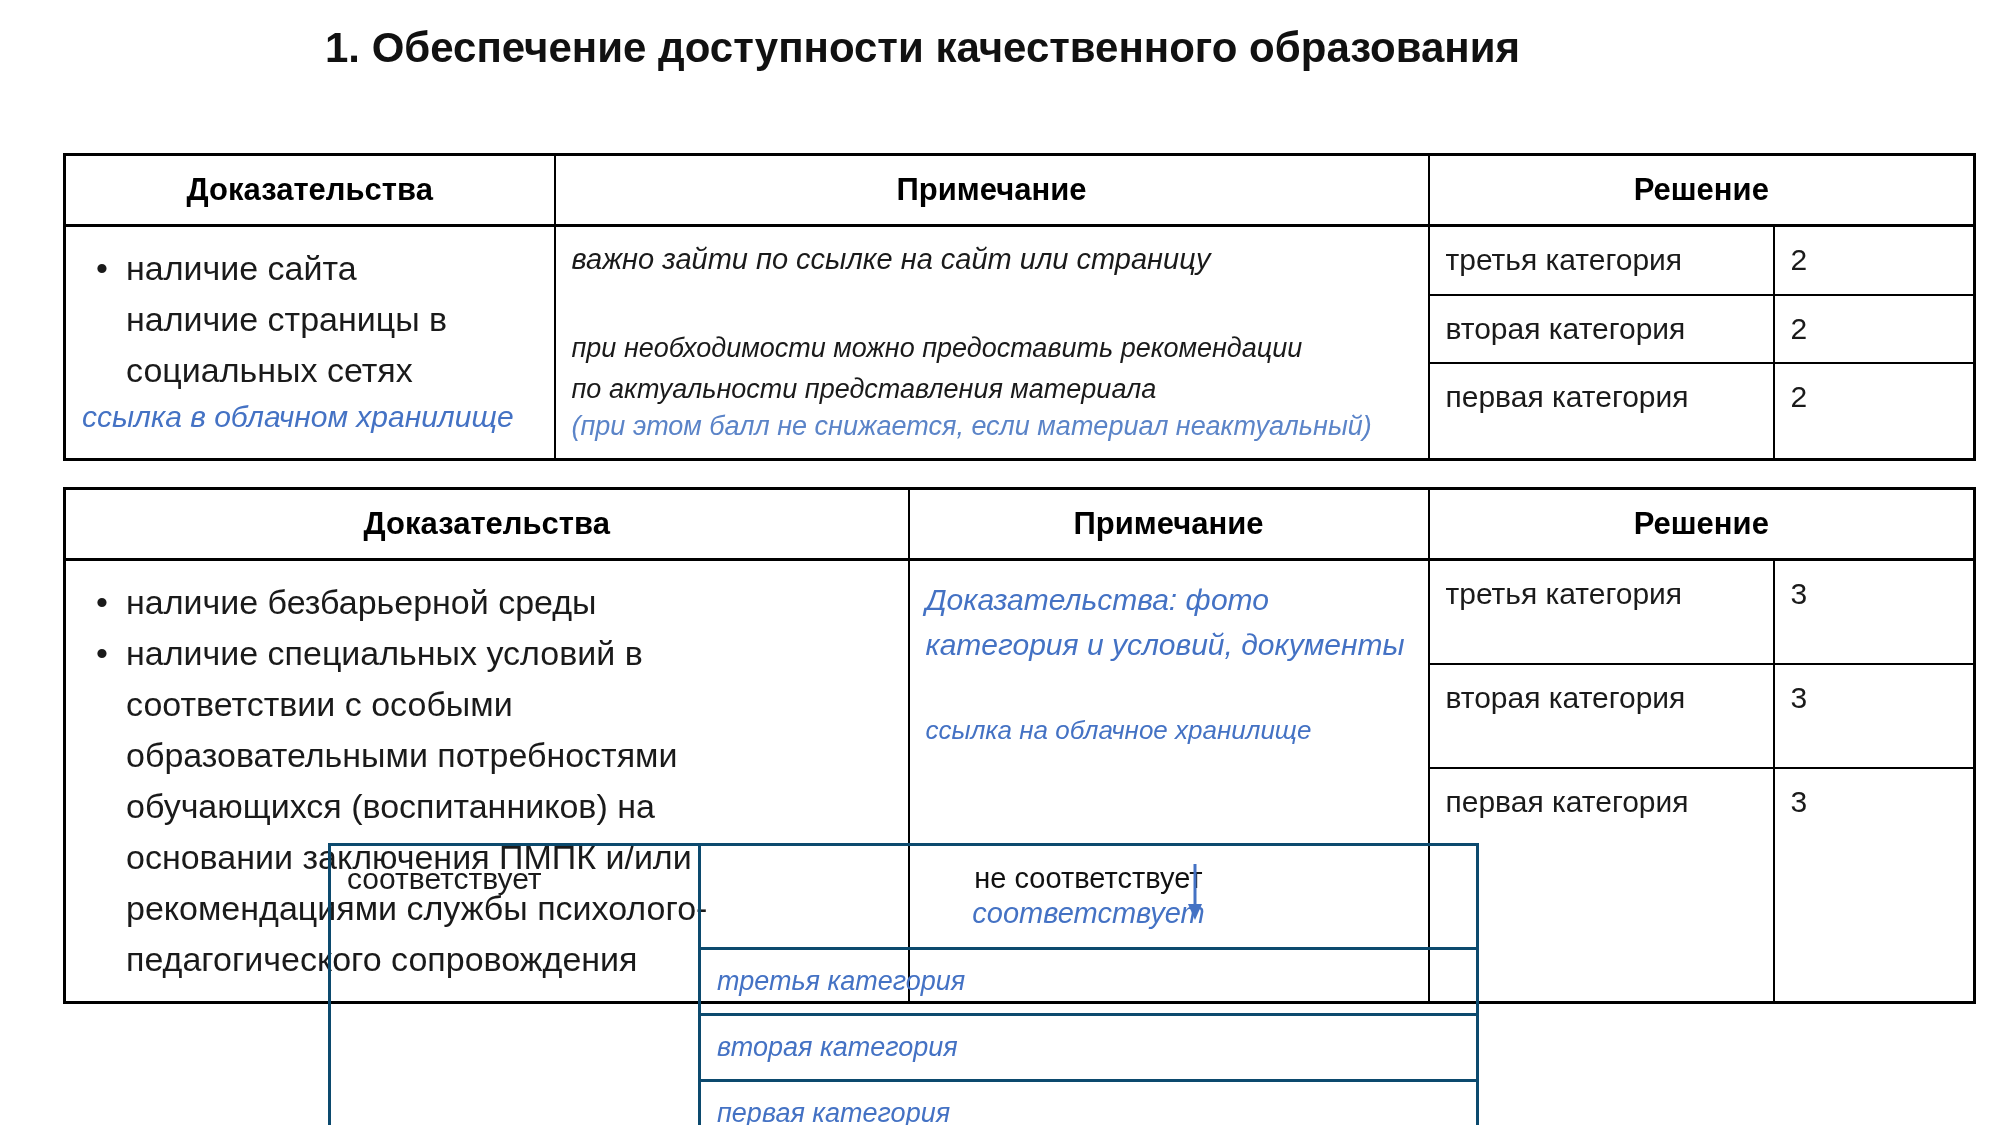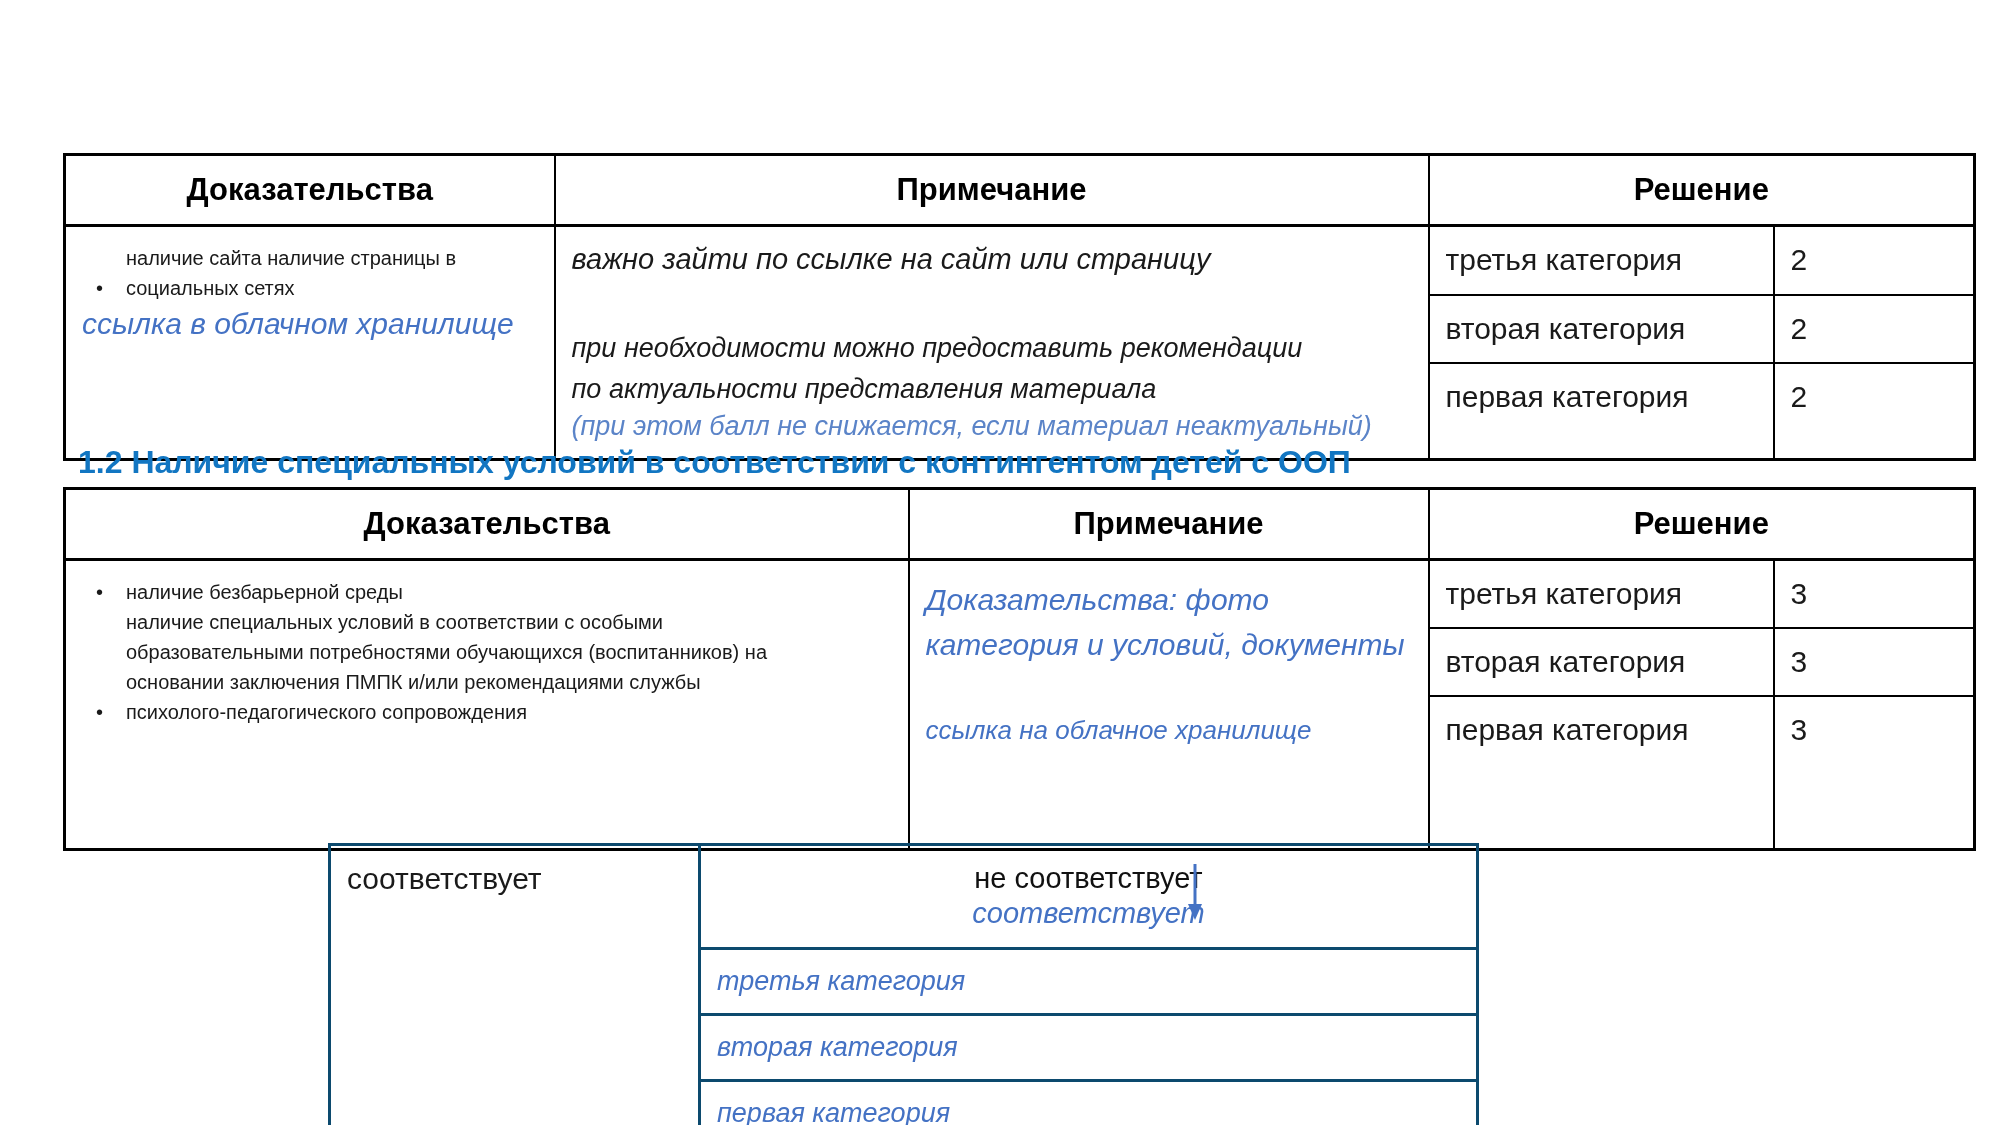--- a/index.html
+++ b/index.html
@@ -52,21 +52,21 @@
 
   th.col-header {
     font-size: 31px;
     font-weight: bold;
     text-align: center;
     vertical-align: middle;
     color: #000;
   }
 
   .evidence-cell { padding: 16px 16px 0 20px; }
-  .bullet { display: flex; align-items: flex-end; font-size: 20px; line-height: 1.5; color: #1a1a1a; }
+  .bullet { display: flex; align-items: flex-start; font-size: 34px; line-height: 1.5; color: #1a1a1a; }
   .bullet::before { content: "\2022"; flex: 0 0 44px; padding-left: 14px; box-sizing: border-box; }
   .t1 .bullet-text { max-width: 350px; }
   .t2 .bullet-text { max-width: 676px; }
   .evidence-link {
     margin-top: 4px;
     font-size: 30px;
     font-style: italic;
     color: var(--accent-blue, #4472C4);
   }
 
@@ -96,20 +96,21 @@
     width: 16px; height: 56px;
     color: var(--accent-blue, #4472C4);
   }
   .legend-row-cell { padding: 10px 0 0 16px; font-size: 27px; font-style: italic; color: var(--accent-blue, #4472C4); }
 </style>
 </head>
 <body>
 
 <div class="page">
 
+  <div class="main-title">1. Обеспечение доступности качественного образования</div>
 
 
   <table class="rubric t1">
     <colgroup>
       <col style="width:490px">
         <col style="width:874px">
         <col style="width:345px">
         <col style="width:201px">
     </colgroup>
     <thead>
@@ -139,21 +140,20 @@
         <td class="category-cell">вторая категория</td>
         <td class="score-cell">2</td>
       </tr>
       <tr style="height:95px;">
         <td class="category-cell">первая категория</td>
         <td class="score-cell">2</td>
       </tr>
     </tbody>
   </table>
 
-  <div class="section-heading heading-1-2">1.2 Наличие специальных условий в соответствии с контингентом детей с ООП</div>
 
   <table class="rubric t2">
     <colgroup>
       <col style="width:844px">
         <col style="width:520px">
         <col style="width:345px">
         <col style="width:201px">
     </colgroup>
     <thead>
       <tr style="height:56px;">

